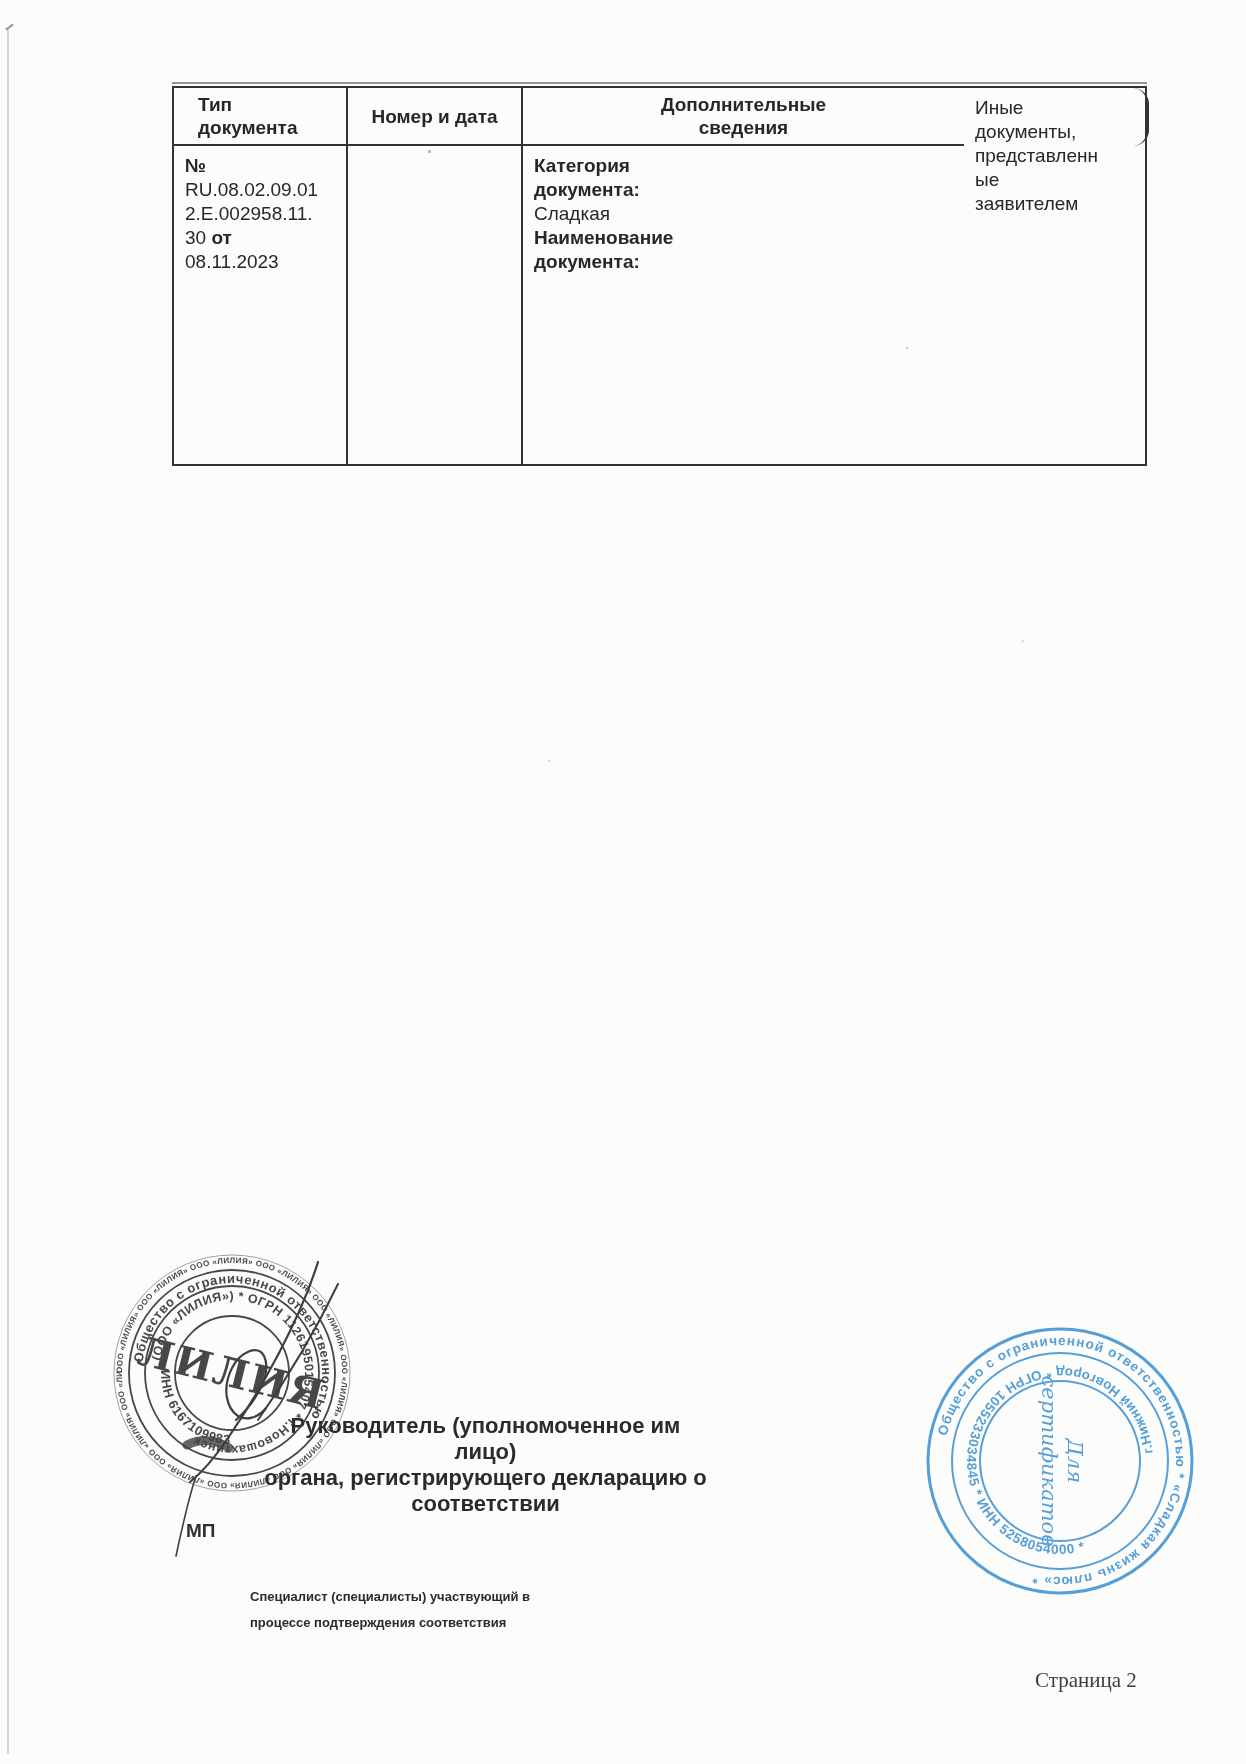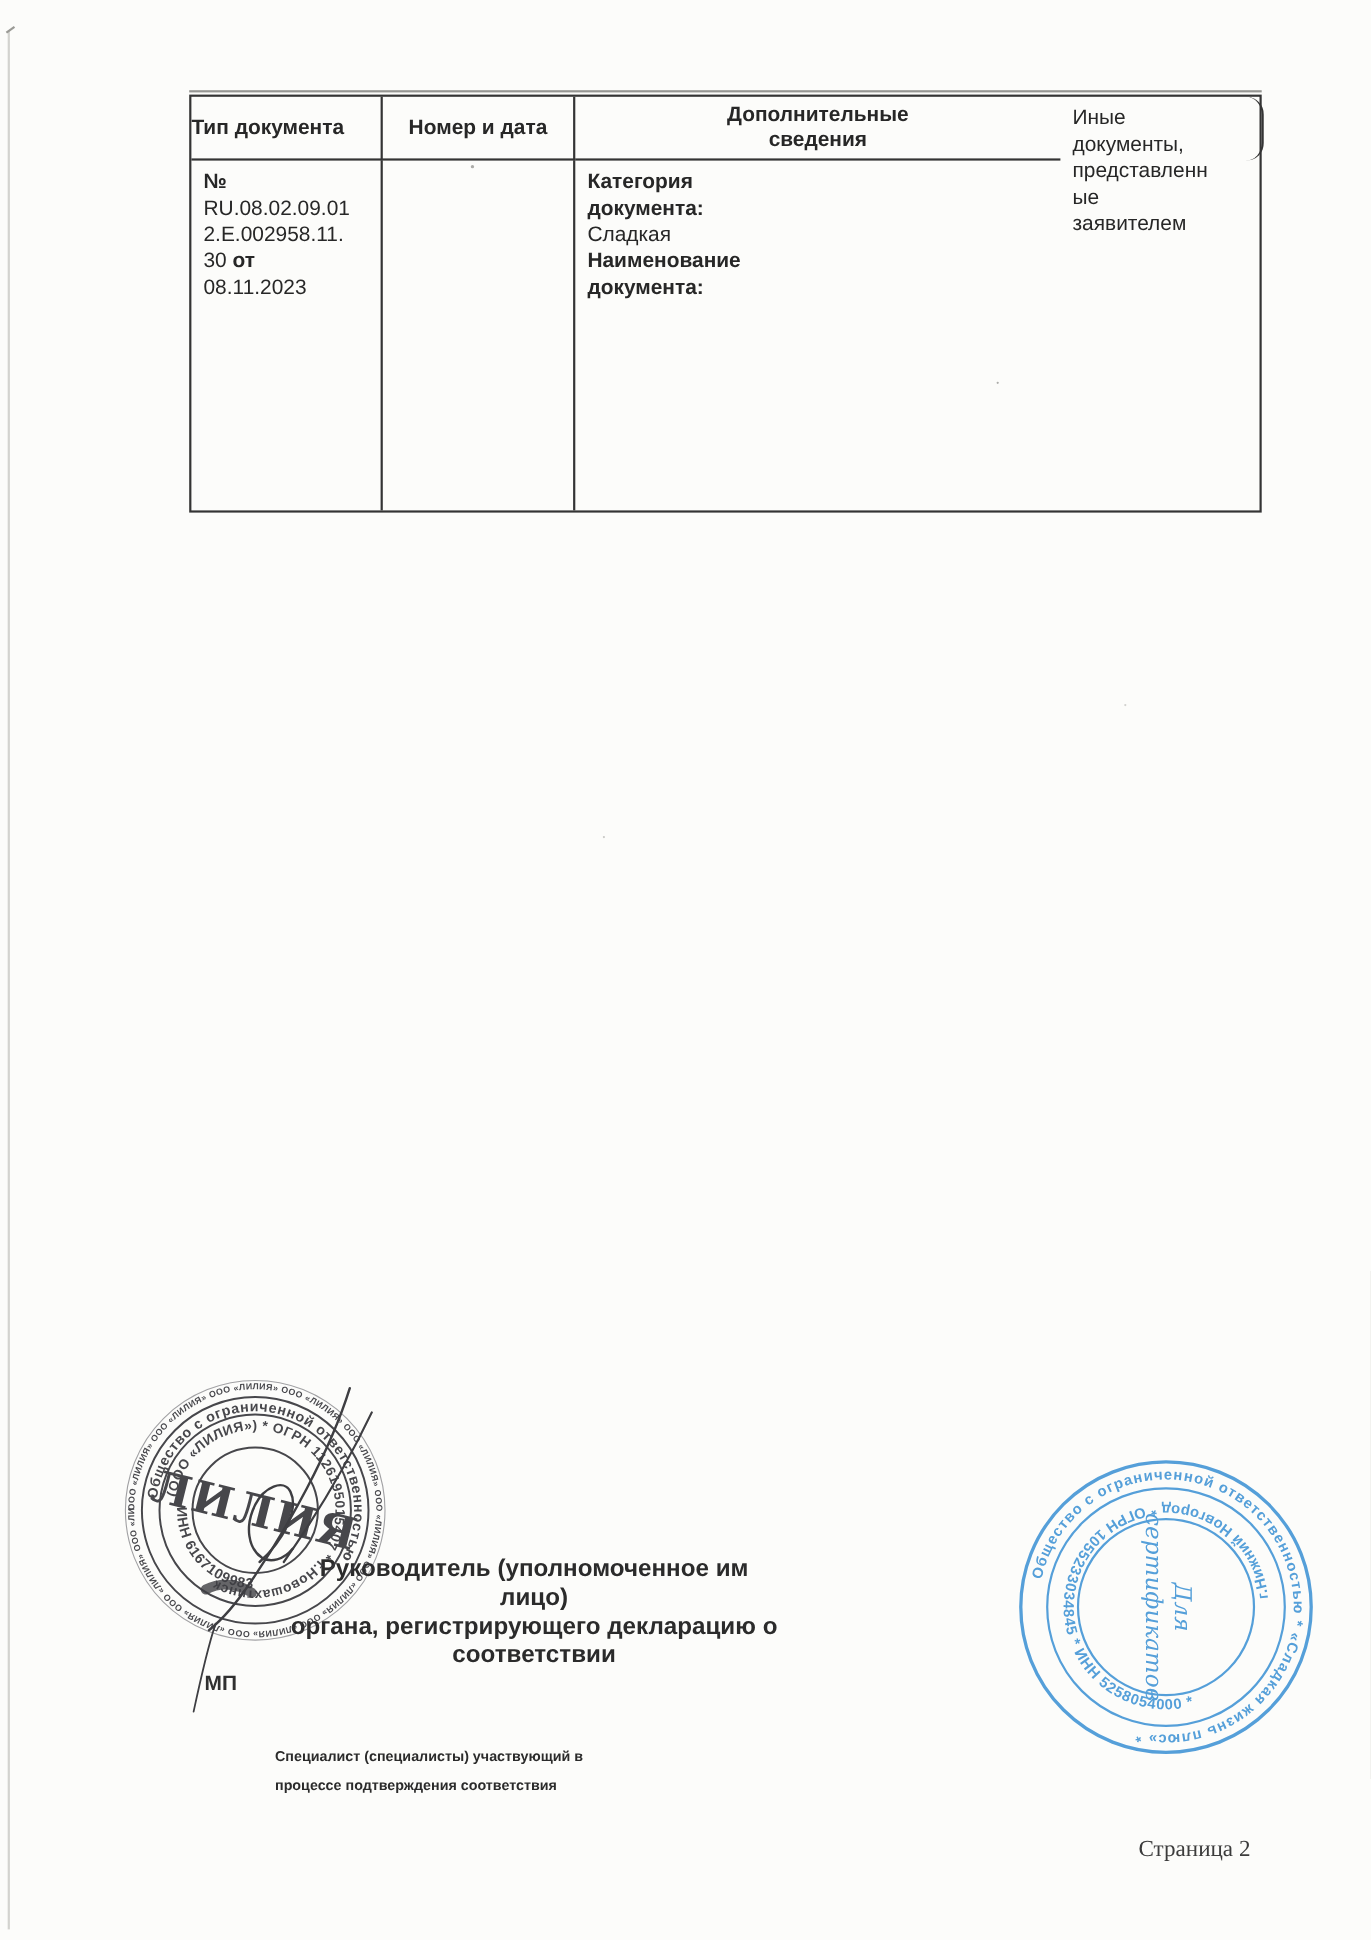--- a/index.html
+++ b/index.html
@@ -17,21 +17,21 @@
   .doc-table{
     position:absolute;left:172px;top:86px;width:975px;
     display:grid;grid-template-columns:174px 175px 441px 185px;grid-template-rows:58px 318px;
     border:2.5px solid #343434;box-sizing:border-box;
   }
   .doc-table::before{content:'';position:absolute;left:-2px;right:-2px;top:-6px;height:1.5px;background:#6b6b66;opacity:.7;}
   .cell{box-sizing:border-box;border-right:2px solid #343434;padding:8px 11px;font-size:19px;line-height:24px;}
   .cell.lastcol{border-right:none;}
   .hcell{border-bottom:2.5px solid #343434;display:flex;align-items:center;justify-content:center;
          font-weight:bold;text-align:center;white-space:pre-line;line-height:23px;}
-  .hcell.first{justify-content:flex-start;text-align:left;padding-left:0;}
+  .hcell.first{justify-content:flex-start;text-align:left;padding-left:24px;}
   .pre{white-space:pre-line;border-radius:16px;}
   .b{font-weight:bold;}
 
   
   .head-title{position:absolute;left:258px;top:1413px;width:455px;text-align:center;
               font-weight:bold;font-size:22px;line-height:26px;white-space:pre-line;color:#2b2b2b;}
   .mp-label{position:absolute;left:186px;top:1520px;font-size:19px;font-weight:600;color:#303030;}
   .specialist-title{position:absolute;left:250px;top:1584px;width:470px;text-align:left;
               font-weight:bold;font-size:13px;line-height:26px;white-space:pre-line;color:#2b2b2b;}
   .page-number{position:absolute;left:1035px;top:1668px;font-family:"Liberation Serif","DejaVu Serif",serif;

